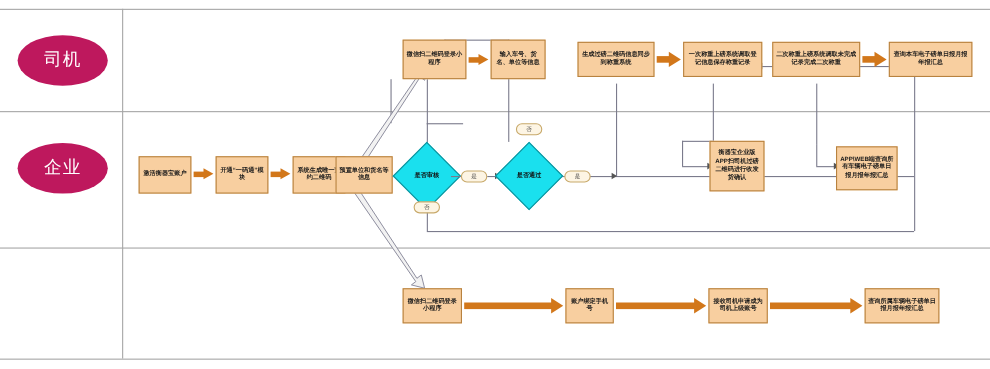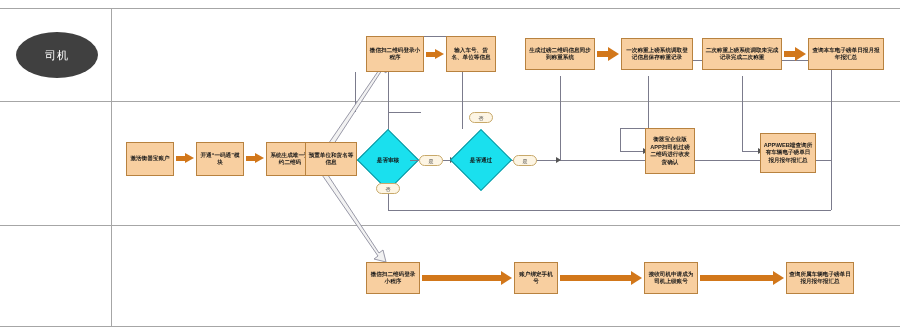--- a/index.html
+++ b/index.html
@@ -22,27 +22,27 @@
     background:#a6a6a6;
   }
   .lane-line.h{height:1px;left:0;width:900px;}
   .lane-line.v{width:1px;top:0;height:335px;}
 
   
   .lane-label{
     position:absolute;
     width:82px;height:46px;
     border-radius:50%;
-    background:#404040;
+    background:#be185d;
     color:#ffffff;
     display:flex;
     align-items:center;
     justify-content:center;
     text-align:center;
-    font-size:11px;
+    font-size:16px;
     line-height:14px;
     letter-spacing:1px;
     box-sizing:border-box;
     padding:2px 6px;
   }
 
   
   .box{
     position:absolute;
     background:#f8cfa0;
@@ -158,20 +158,21 @@
 
 <div id="canvas">
 
   <div class="lane-line h" style="top:8px;"></div>
   <div class="lane-line h" style="top:101px;"></div>
   <div class="lane-line h" style="top:225px;"></div>
   <div class="lane-line h" style="top:326px;"></div>
   <div class="lane-line v" style="left:111px;top:8px;height:318px;"></div>
 
   <div class="lane-label" style="left:16px;top:32px;">司机</div>
+  <div class="lane-label" style="left:16px;top:130px;">企业</div>
 
   <div class="cline v" style="left:355px;top:72px;height:40px;"></div>
   <div class="cline h" style="left:388px;top:112px;width:33px;"></div>
   <div class="cline v" style="left:388px;top:72px;height:41px;"></div>
   <div class="cline v" style="left:388px;top:112px;height:27px;"></div>
   <div class="ahead down" style="left:385px;top:137px;"></div>
 
   <div class="cline v" style="left:462px;top:36px;height:93px;"></div>
   <div class="cline h" style="left:404px;top:36px;width:59px;"></div>
   <div class="cline v" style="left:404px;top:36px;height:5px;"></div>

